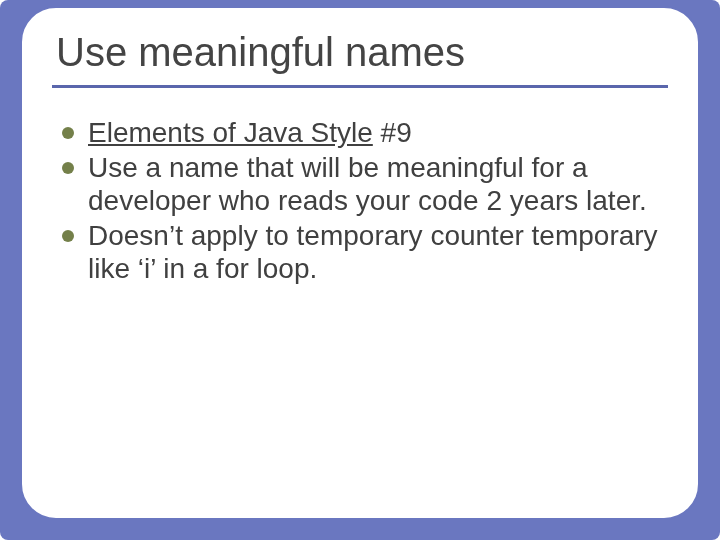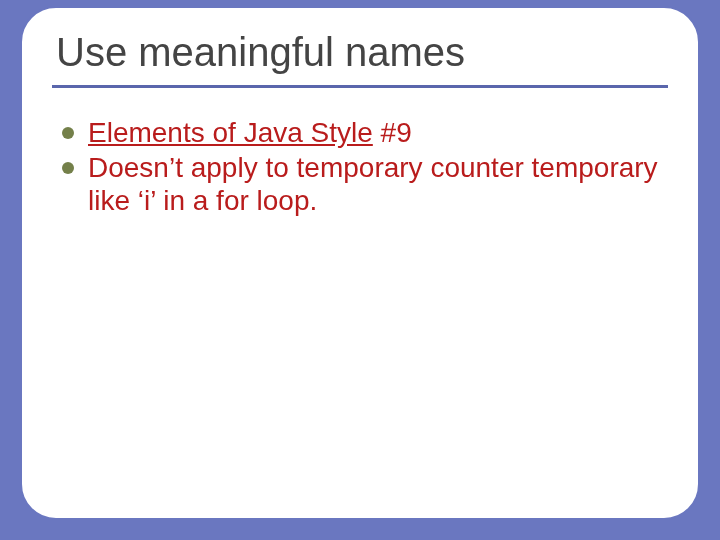--- a/index.html
+++ b/index.html
@@ -10,20 +10,21 @@
     background: #fff;
     font-family: Arial, Helvetica, sans-serif;
     overflow: hidden;
   }
   .slide {
     position: relative;
     width: 720px;
     height: 540px;
     background: #6a77c0;
     box-sizing: border-box;
+    border-radius: 8px;
   }
   .card {
     position: absolute;
     top: 6px;
     left: 20px;
     right: 20px;
     bottom: 20px;
     background: #fff;
     border: 2px solid #6a77c0;
     border-radius: 36px;
@@ -44,21 +45,21 @@
   }
   ul.bullets {
     list-style: none;
     padding: 0 4px 0 10px;
     margin: 0;
   }
   ul.bullets li {
     position: relative;
     font-size: 28px;
     line-height: 1.18;
-    color: #b91c1c;
+    color: #404040;
     padding-left: 26px;
     margin: 0 0 2px 0;
   }
   ul.bullets li::before {
     content: "";
     position: absolute;
     left: 0;
     top: 0.38em;
     width: 12px;
     height: 12px;
@@ -74,17 +75,20 @@
 
 <div class="slide">
   <div class="card">
     <div class="title">Use meaningful names</div>
     <div class="rule"></div>
     <ul class="bullets">
       <li>
         <span class="u">Elements of Java Style</span><span> #9</span>
       </li>
       <li>
+        <span>Use a name that will be meaningful for a developer who reads your code 2 years later.</span>
+      </li>
+      <li>
         <span>Doesn’t apply to temporary counter temporary like ‘i’ in a for loop.</span>
       </li>
     </ul>
   </div>
 </div>
 
 </body></html>

